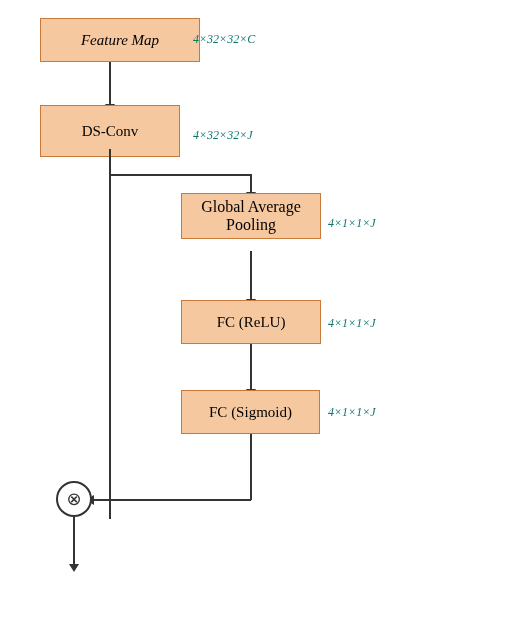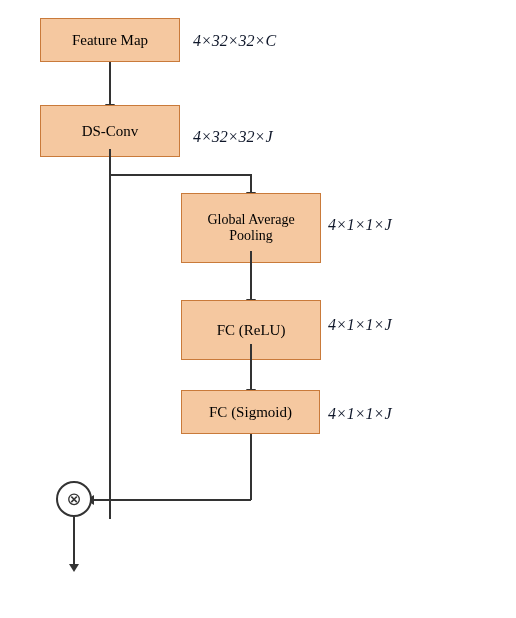--- a/index.html
+++ b/index.html
@@ -73,22 +73,22 @@
       align-items: center;
       justify-content: center;
       background: #fff;
       font-size: 18px;
       color: #333;
     }
 
     
     .dim-label {
       position: absolute;
-      font-size: 16px;
-      color: #0f172a;
+      font-size: 12px;
+      color: #0f766e;
       font-style: italic;
       white-space: nowrap;
     }
 
     
     .arrow-down {
       position: absolute;
       width: 2px;
       background: #333;
     }
@@ -101,39 +101,39 @@
       border-left: 5px solid transparent;
       border-right: 5px solid transparent;
       border-top: 8px solid #333;
     }
   </style>
 </head>
 <body>
 
 <div class="diagram">
 
-  <div class="box" style="left:40px; top:18px; width:140px; height:44px;">Feature Map</div>
+  <div class="box" style="left:40px; top:18px; width:160px; height:44px;font-style:italic;">Feature Map</div>
 
   <div class="arrow-down" style="left:109px; top:62px; height:43px;"></div>
 
   <div class="box" style="left:40px; top:105px; width:140px; height:52px;">DS-Conv</div>
 
   <div class="line-v" style="left:109px; top:149px; height:370px;"></div>
 
   <div class="line-h" style="left:109px; top:174px; width:142px;"></div>
 
   <div class="arrow-down" style="left:250px; top:174px; height:19px;"></div>
 
-  <div class="box" style="left:181px; top:193px; width:140px; height:70px; font-size:14px;">
+  <div class="box" style="left:181px; top:193px; width:140px; height:46px; font-size:16px;">
     <span>Global Average<br>Pooling</span>
   </div>
 
   <div class="arrow-down" style="left:250px; top:251px; height:49px;"></div>
 
-  <div class="box" style="left:181px; top:300px; width:140px; height:60px;">FC (ReLU)</div>
+  <div class="box" style="left:181px; top:300px; width:140px; height:44px;">FC (ReLU)</div>
 
   <div class="arrow-down" style="left:250px; top:344px; height:46px;"></div>
 
   <div class="box" style="left:181px; top:390px; width:139px; height:44px;">FC (Sigmoid)</div>
 
   <div class="line-v" style="left:250px; top:434px; height:66px;"></div>
 
   <div class="arrow-left" style="left:93px; top:499px; width:158px;"></div>
 
   <div class="circle-x" style="left:56px; top:481px;">

